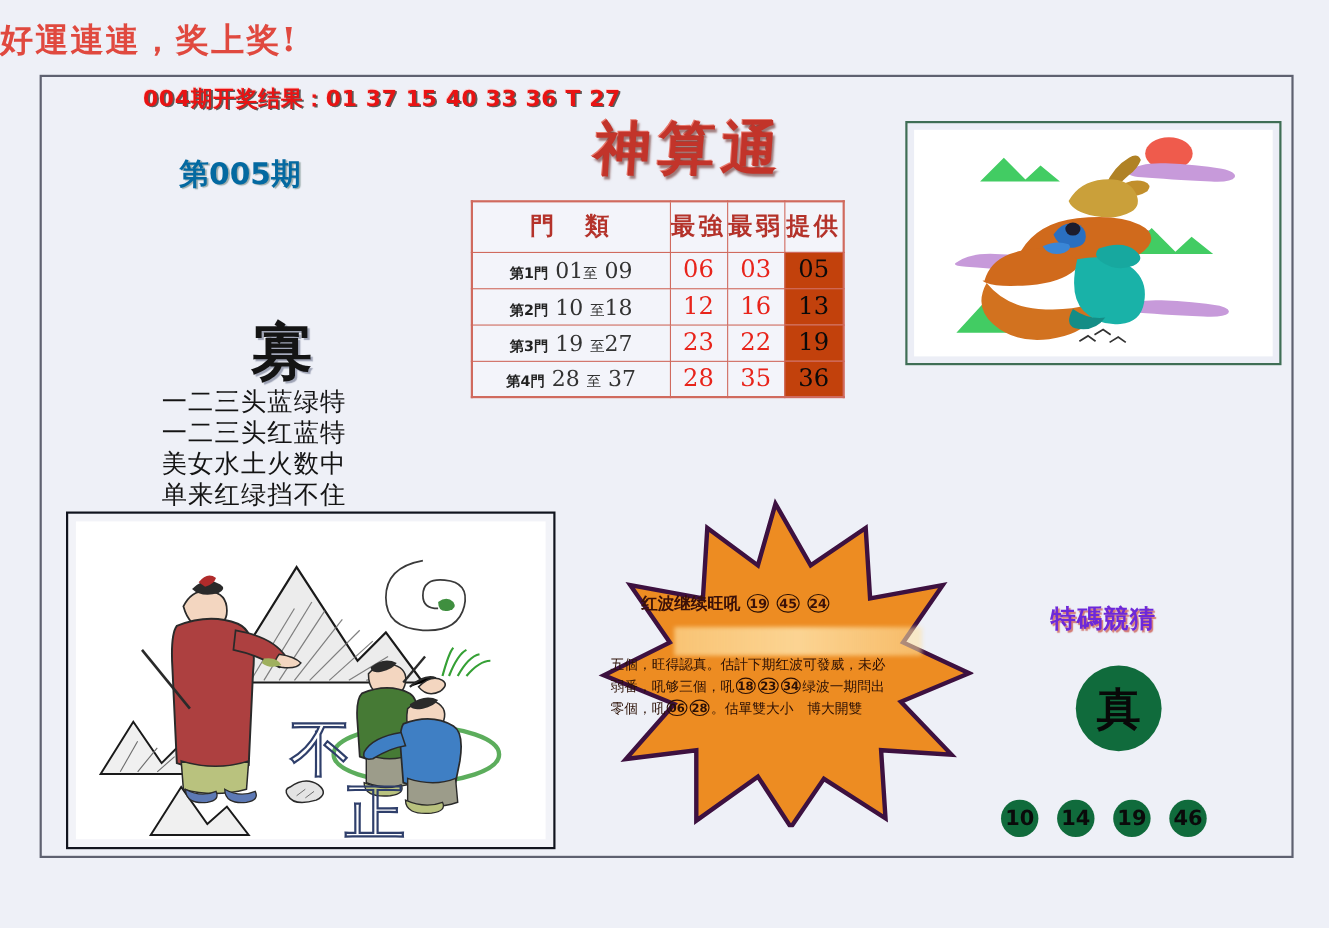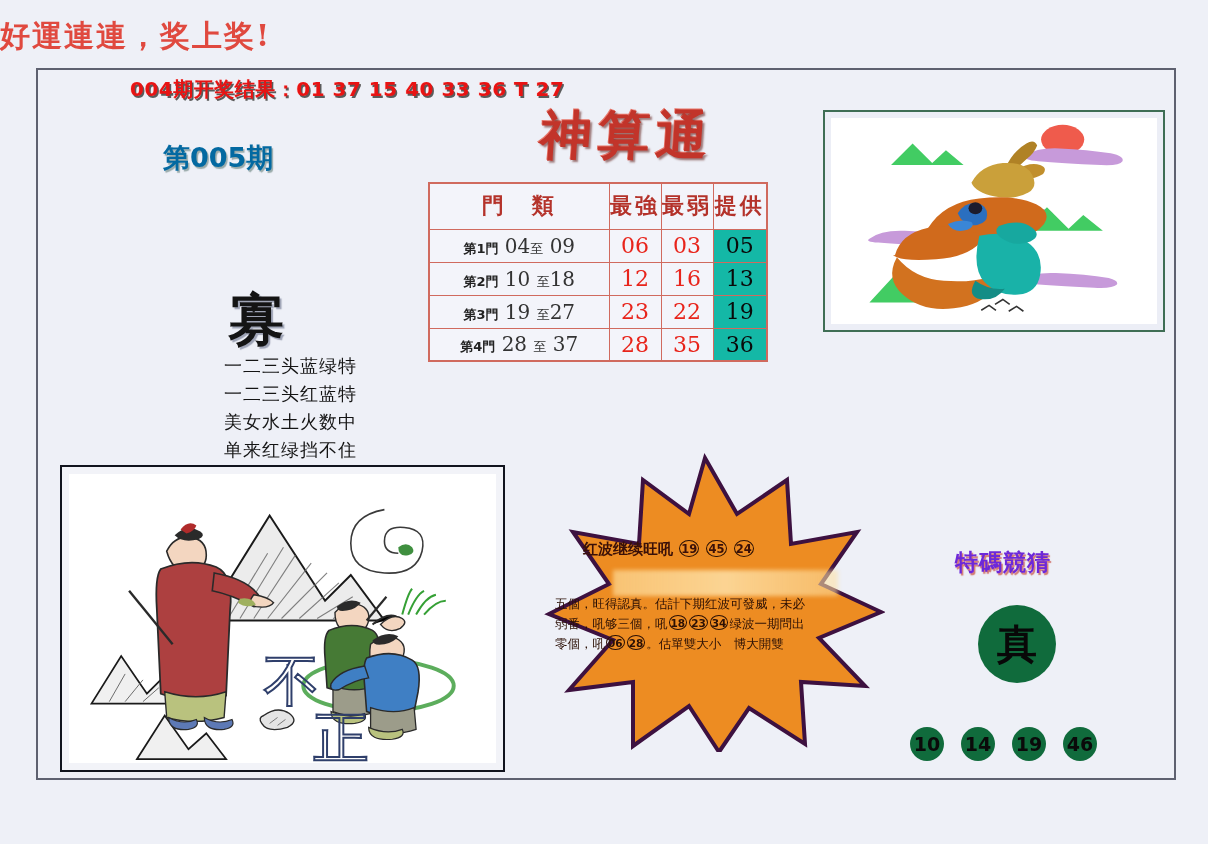--- a/index.html
+++ b/index.html
@@ -60,23 +60,23 @@
   .keyword {
     position: absolute; left: 228px; top: 283px;
     font-family: "DejaVu Serif", "Liberation Serif", serif;
     font-size: 56px; font-weight: bold; color: #141414;
     text-shadow: 2px 2px 1px #9ea3b5;
   }
 
   
   .poem {
     position: absolute; left: 147px; top: 352px; width: 210px;
-    text-align: right;
-    font-family: "DejaVu Serif", "Liberation Serif", serif;
-    font-size: 18px; line-height: 28px; color: #141414;
+    text-align: left;
+    font-family: "DejaVu Serif", "Liberation Serif", serif;
+    font-size: 23px; line-height: 28px; color: #141414;
     letter-spacing: 1px;
   }
 
   
   .tbl {
     position: absolute; left: 428px; top: 182px;
     width: 340px;
     border-collapse: collapse;
     background: #f3f4fa;
     border: 2px solid #d06a5e;
@@ -98,21 +98,21 @@
     font-size: 13px; font-weight: bold; color: #222;
     letter-spacing: 0; font-family: "DejaVu Sans", "Liberation Sans", sans-serif;
   }
   .c-range .zhi { font-size: 13px; color: #333; }
   .c-strong, .c-weak {
     font-size: 22px; color: #e8241b;
     font-family: "DejaVu Sans", "Liberation Sans", sans-serif;
     width: 52px;
   }
   .c-offer {
-    font-size: 22px; color: #0a0a0a; background: #14b8a6;
+    font-size: 22px; color: #0a0a0a; background: #c2410c;
     font-family: "DejaVu Sans", "Liberation Sans", sans-serif;
     width: 54px;
   }
 
   
   .pic-dragon {
     position: absolute; left: 823px; top: 110px;
     width: 342px; height: 222px;
     background: #eceef6;
     border: 2px solid #3f6e55;
@@ -212,21 +212,21 @@
     <thead>
       <tr>
         <th>門　類</th>
         <th>最強</th>
         <th>最弱</th>
         <th>提供</th>
       </tr>
     </thead>
     <tbody>
       <tr>
-        <td class="c-range"><span class="mn">第1門</span> <span>04</span><span class="zhi">至</span> <span>09</span></td>
+        <td class="c-range"><span class="mn">第1門</span> <span>01</span><span class="zhi">至</span> <span>09</span></td>
         <td class="c-strong">06</td>
         <td class="c-weak">03</td>
         <td class="c-offer">05</td>
       </tr>
       <tr>
         <td class="c-range"><span class="mn">第2門</span> <span>10</span> <span class="zhi">至</span><span>18</span></td>
         <td class="c-strong">12</td>
         <td class="c-weak">16</td>
         <td class="c-offer">13</td>
       </tr>

